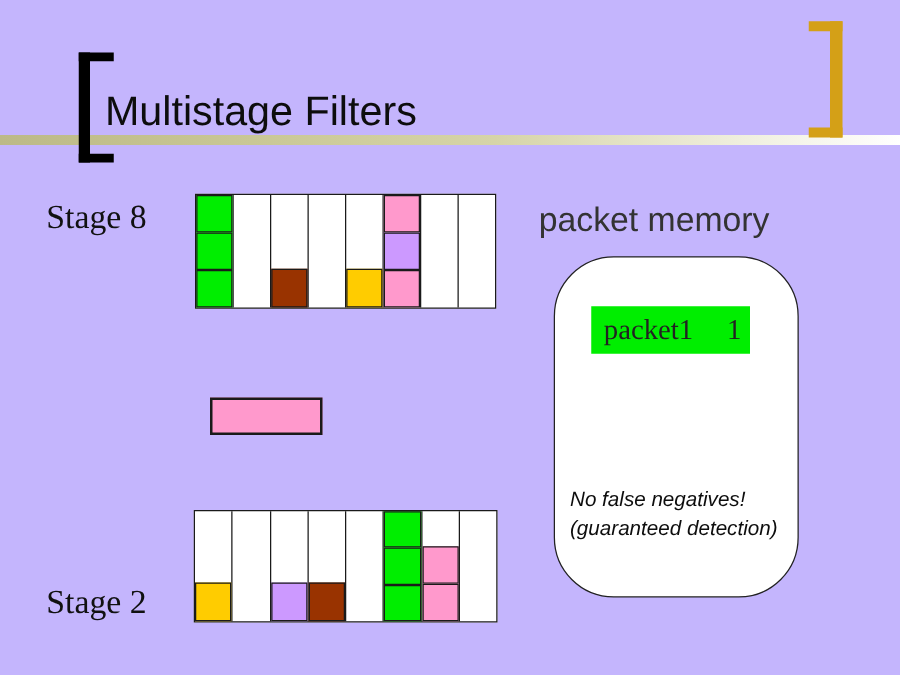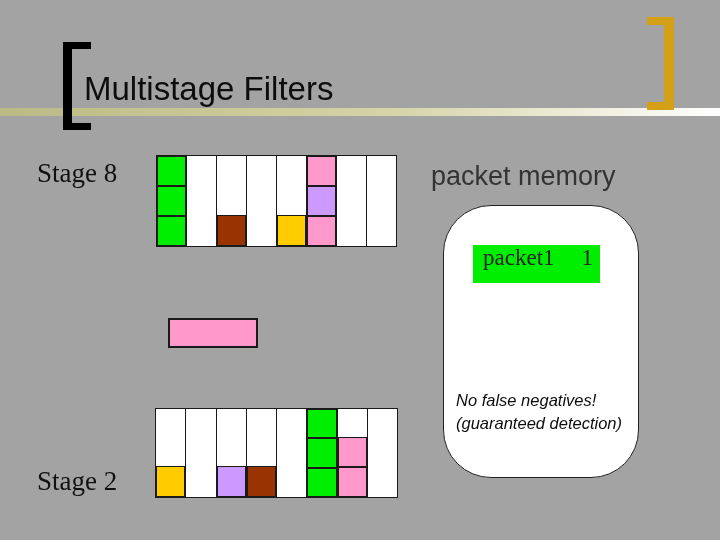--- a/index.html
+++ b/index.html
@@ -1,17 +1,17 @@
 <!DOCTYPE html>
 <html><head>
 <meta charset="utf-8">
 <style>
   html,body { margin:0; padding:0; background:#888; }
   .slide {
-    position:relative; width:720px; height:540px; background:#a3a3a3;
+    position:relative; width:720px; height:540px; background:#c4b5fd;
     font-family:"Liberation Sans", sans-serif; overflow:hidden; margin:0 auto;
   }
   
   .title-rule {
     position:absolute; left:0; top:108px; width:720px; height:8px;
     background:linear-gradient(to right,#bcb987 0%,#c9c795 28%,#d6d4a8 55%,#efeedd 82%,#ffffff 100%);
   }
   .left-bracket {
     position:absolute; left:63px; top:42px; width:19px; height:74px;
     border-left:9px solid #000; border-top:7px solid #000; border-bottom:7px solid #000;
@@ -48,21 +48,21 @@
   .memory-heading {
     position:absolute; left:431px; top:161px; font-family:Liberation Sans, sans-serif;
     font-size:27px; color:#333333; white-space:nowrap;
   }
   .memory-box {
     position:absolute; left:443px; top:205px; width:196px; height:273px;
     border:1.5px solid #222; border-radius:48px; background:#fff; box-sizing:border-box;
   }
   .packet-entry {
     position:absolute; left:473px; top:245px; width:127px; height:38px;
-    display:flex; align-items:flex-start; padding-left:10px; box-sizing:border-box;
+    display:flex; align-items:center; padding-left:10px; box-sizing:border-box;
     font-family:"Liberation Serif", serif; font-size:23px; color:#222;
   }
   .packet-entry .count { margin-left:27px; }
   .memory-note {
     position:absolute; left:456px; top:389px; font-size:16.5px; line-height:23px; color:#0d0d0d;font-style:italic;
   }
 </style>
 </head>
 <body>
 

